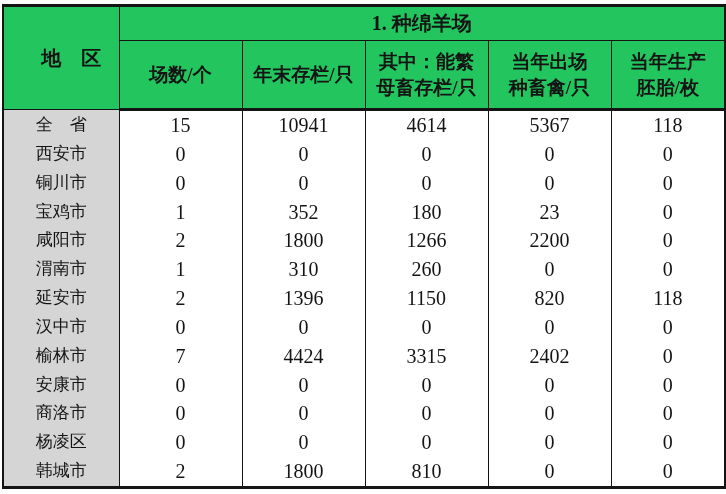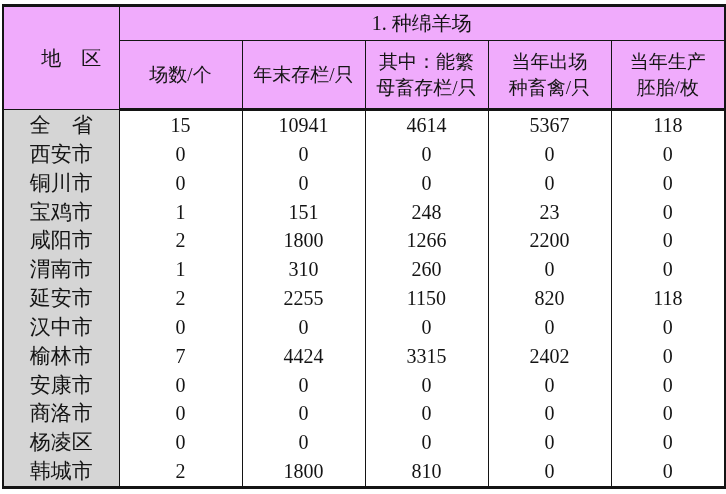--- a/index.html
+++ b/index.html
@@ -29,22 +29,22 @@
   }
   .stat-table th, .stat-table td {
     border-left: 1px solid #141414;
     border-right: 1px solid #141414;
     padding: 0;
     text-align: center;
     vertical-align: middle;
     overflow: hidden;
   }
   thead th {
-    background: #f0abfc;
-    font-weight: normal;
+    background: #22c55e;
+    font-weight: bold;
   }
   tr.group-row th {
     border-bottom: 1px solid #141414;
     height: 33px;
     font-size: 20px;
   }
   tr.sub-row th {
     height: 67px;
     font-size: 19px;
     line-height: 1.32;
@@ -56,21 +56,21 @@
     padding-left: 20px;
   }
   tbody td {
     height: 28.85px;
     font-size: 20px;
     line-height: 28.85px;
     background: #ffffff;
   }
   tbody td.region-cell {
     background: #d5d5d5;
-    font-size: 21px;
+    font-size: 17px;
     font-family: Liberation Serif, serif;
   }
 </style>
 </head>
 <body>
 
 <div class="page">
   <table class="stat-table">
     <colgroup>
       <col style="width:116px">
@@ -127,22 +127,22 @@
           <td class="region-cell">铜川市</td>
           <td class="value-cell">0</td>
           <td class="value-cell">0</td>
           <td class="value-cell">0</td>
           <td class="value-cell">0</td>
           <td class="value-cell">0</td>
         </tr>
         <tr>
           <td class="region-cell">宝鸡市</td>
           <td class="value-cell">1</td>
-          <td class="value-cell">151</td>
-          <td class="value-cell">248</td>
+          <td class="value-cell">352</td>
+          <td class="value-cell">180</td>
           <td class="value-cell">23</td>
           <td class="value-cell">0</td>
         </tr>
         <tr>
           <td class="region-cell">咸阳市</td>
           <td class="value-cell">2</td>
           <td class="value-cell">1800</td>
           <td class="value-cell">1266</td>
           <td class="value-cell">2200</td>
           <td class="value-cell">0</td>
@@ -151,21 +151,21 @@
           <td class="region-cell">渭南市</td>
           <td class="value-cell">1</td>
           <td class="value-cell">310</td>
           <td class="value-cell">260</td>
           <td class="value-cell">0</td>
           <td class="value-cell">0</td>
         </tr>
         <tr>
           <td class="region-cell">延安市</td>
           <td class="value-cell">2</td>
-          <td class="value-cell">2255</td>
+          <td class="value-cell">1396</td>
           <td class="value-cell">1150</td>
           <td class="value-cell">820</td>
           <td class="value-cell">118</td>
         </tr>
         <tr>
           <td class="region-cell">汉中市</td>
           <td class="value-cell">0</td>
           <td class="value-cell">0</td>
           <td class="value-cell">0</td>
           <td class="value-cell">0</td>

